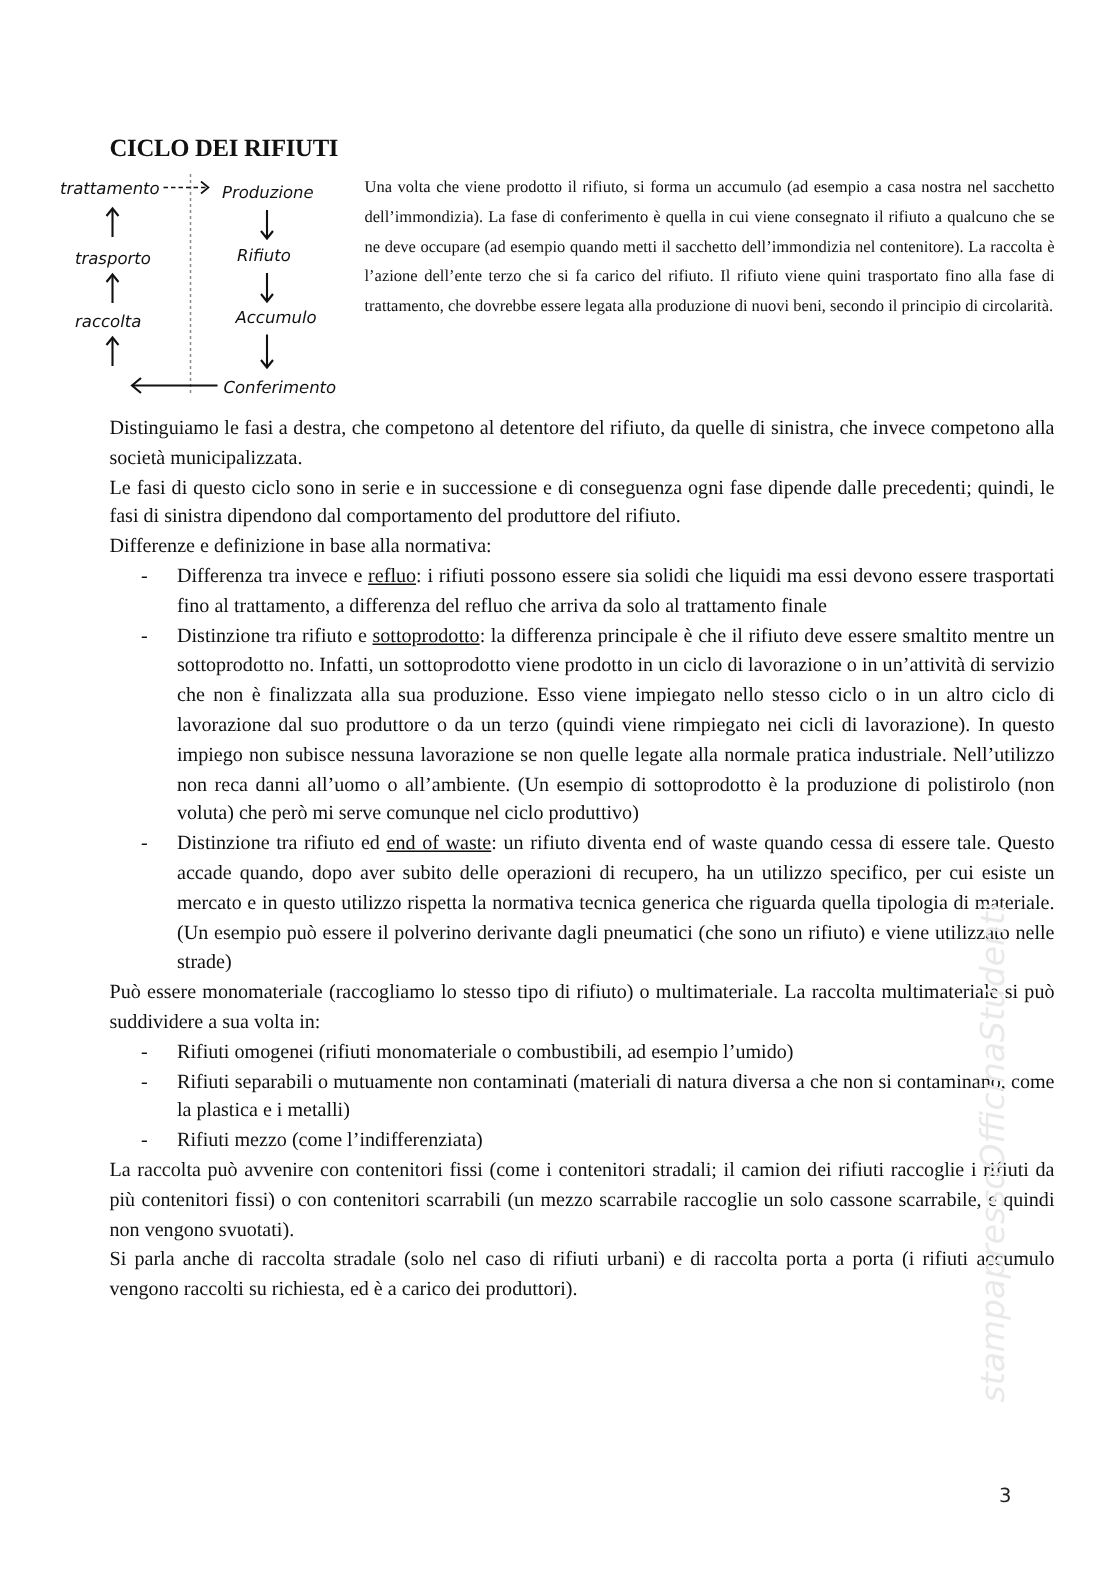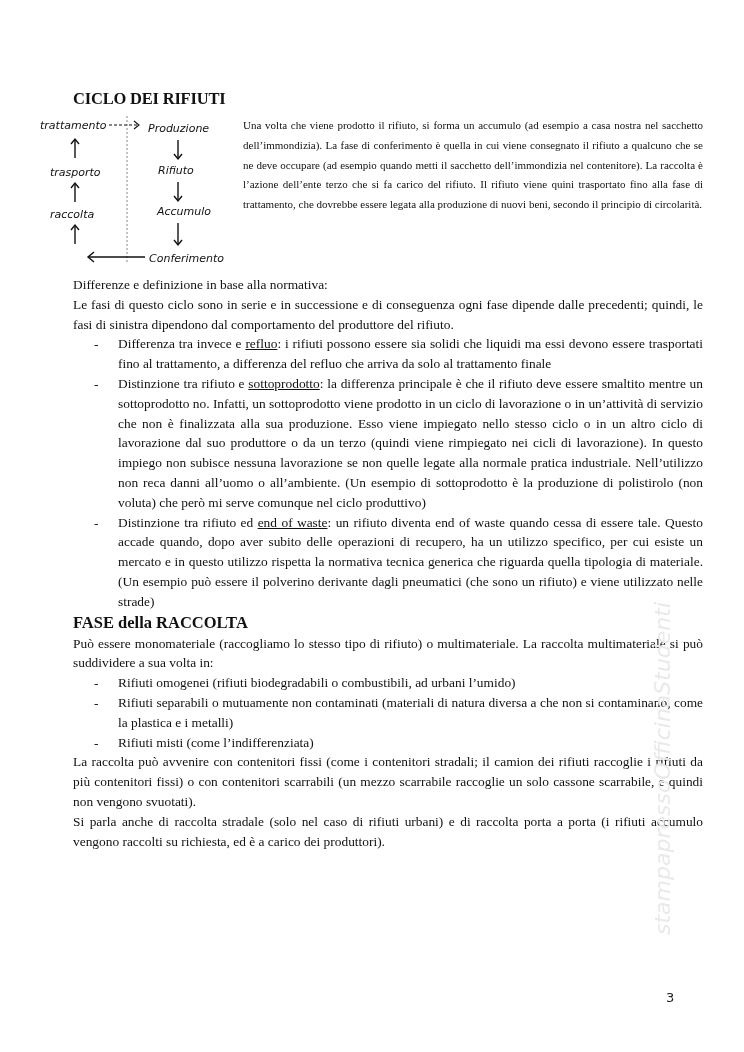--- a/index.html
+++ b/index.html
@@ -72,43 +72,43 @@
 
     <g stroke="#111" stroke-width="1.4" fill="none">
       <line x1="107" y1="145" x2="50" y2="145"></line>
         <polyline points="56,140 50,145 56,150"></polyline>
     </g>
   </svg>
 
   <div class="intro">Una volta che viene prodotto il rifiuto, si forma un accumulo (ad esempio a casa nostra nel sacchetto dell’immondizia). La fase di conferimento è quella in cui viene consegnato il rifiuto a qualcuno che se ne deve occupare (ad esempio quando metti il sacchetto dell’immondizia nel contenitore). La raccolta è l’azione dell’ente terzo che si fa carico del rifiuto. Il rifiuto viene quini trasportato fino alla fase di trattamento, che dovrebbe essere legata alla produzione di nuovi beni, secondo il principio di circolarità.</div>
 
   <div class="body">
+    <p>Distinguiamo le fasi a destra, che competono al detentore del rifiuto, da quelle di sinistra, che invece competono alla società municipalizzata.</p>
+    <p>Le fasi di questo ciclo sono in serie e in successione e di conseguenza ogni fase dipende dalle precedenti; quindi, le fasi di sinistra dipendono dal comportamento del produttore del rifiuto.</p>
     <p>Differenze e definizione in base alla normativa:</p>
-    <p>Le fasi di questo ciclo sono in serie e in successione e di conseguenza ogni fase dipende dalle precedenti; quindi, le fasi di sinistra dipendono dal comportamento del produttore del rifiuto.</p>
     <ul>
       <li>
         <span class="dash">-</span>
         <span>Differenza tra invece e </span><span class="u">refluo</span><span>: i rifiuti possono essere sia solidi che liquidi ma essi devono essere trasportati fino al trattamento, a differenza del refluo che arriva da solo al trattamento finale</span>
       </li>
       <li>
         <span class="dash">-</span>
         <span>Distinzione tra rifiuto e </span><span class="u">sottoprodotto</span><span>: la differenza principale è che il rifiuto deve essere smaltito mentre un sottoprodotto no. Infatti, un sottoprodotto viene prodotto in un ciclo di lavorazione o in un’attività di servizio che non è finalizzata alla sua produzione. Esso viene impiegato nello stesso ciclo o in un altro ciclo di lavorazione dal suo produttore o da un terzo (quindi viene rimpiegato nei cicli di lavorazione). In questo impiego non subisce nessuna lavorazione se non quelle legate alla normale pratica industriale. Nell’utilizzo non reca danni all’uomo o all’ambiente. (Un esempio di sottoprodotto è la produzione di polistirolo (non voluta) che però mi serve comunque nel ciclo produttivo)</span>
       </li>
       <li>
         <span class="dash">-</span>
         <span>Distinzione tra rifiuto ed </span><span class="u">end of waste</span><span>: un rifiuto diventa end of waste quando cessa di essere tale. Questo accade quando, dopo aver subito delle operazioni di recupero, ha un utilizzo specifico, per cui esiste un mercato e in questo utilizzo rispetta la normativa tecnica generica che riguarda quella tipologia di materiale. (Un esempio può essere il polverino derivante dagli pneumatici (che sono un rifiuto) e viene utilizzato nelle strade)</span>
       </li>
     </ul>
 
-    <h2 class="section-title">FASE della RACCOLTA</h2>
     <p>Può essere monomateriale (raccogliamo lo stesso tipo di rifiuto) o multimateriale. La raccolta multimateriale si può suddividere a sua volta in:</p>
     <ul>
-      <li><span class="dash">-</span><span>Rifiuti omogenei (rifiuti biodegradabili o combustibili, ad urbani l’umido)</span></li>
+      <li><span class="dash">-</span><span>Rifiuti omogenei (rifiuti monomateriale o combustibili, ad esempio l’umido)</span></li>
       <li><span class="dash">-</span><span>Rifiuti separabili o mutuamente non contaminati (materiali di natura diversa a che non si contaminano, come la plastica e i metalli)</span></li>
-      <li><span class="dash">-</span><span>Rifiuti misti (come l’indifferenziata)</span></li>
+      <li><span class="dash">-</span><span>Rifiuti mezzo (come l’indifferenziata)</span></li>
     </ul>
     <p>La raccolta può avvenire con contenitori fissi (come i contenitori stradali; il camion dei rifiuti raccoglie i rifiuti da più contenitori fissi) o con contenitori scarrabili (un mezzo scarrabile raccoglie un solo cassone scarrabile, e quindi non vengono svuotati).</p>
     <p>Si parla anche di raccolta stradale (solo nel caso di rifiuti urbani) e di raccolta porta a porta (i rifiuti accumulo vengono raccolti su richiesta, ed è a carico dei produttori).</p>
   </div>
 
   <div class="watermark">stampapressoOfficinaStudenti</div>
   <div class="page-number">3</div>
 </div>
 
 </body></html>

